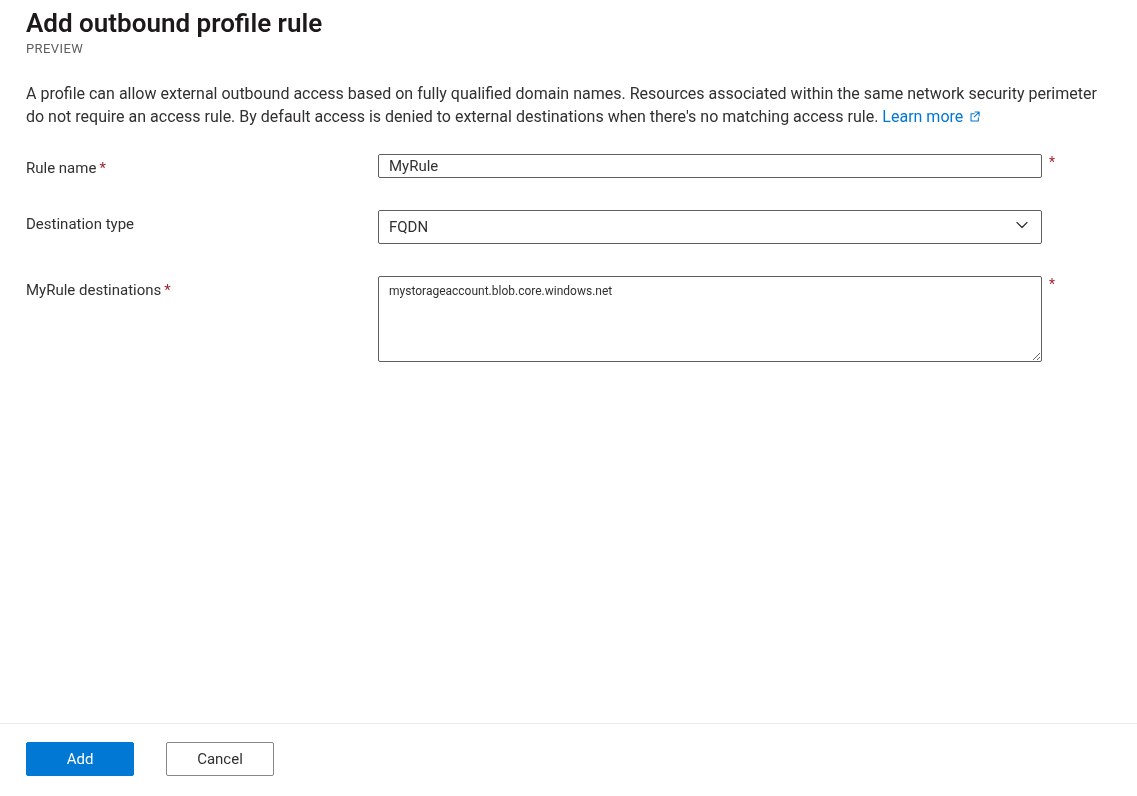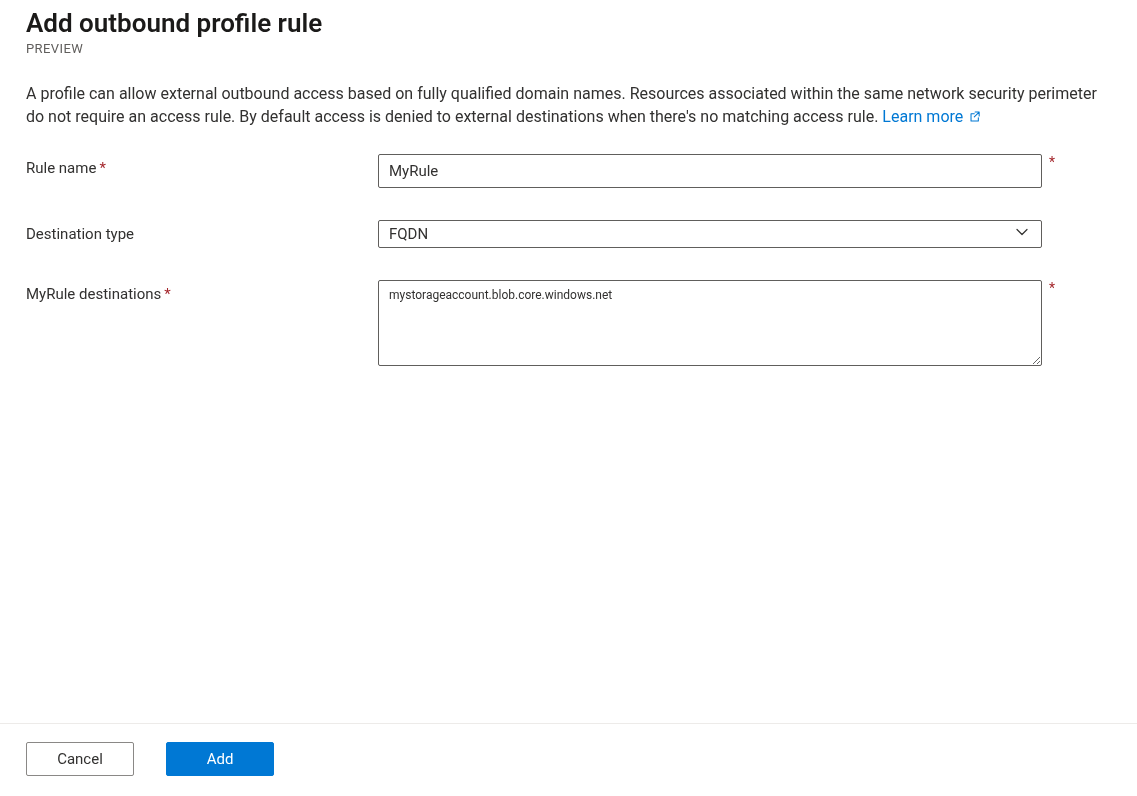--- a/index.html
+++ b/index.html
@@ -72,34 +72,34 @@
     }
     .field-required-marker {
       position: absolute;
       right: -13px;
       top: 0px;
       color: #a4262c;
       font-size: 14px;
     }
     .text-input {
       width: 100%;
-      height: 34px;
+      height: 24px;
       border: 1px solid #605e5c;
       border-radius: 2px;
       padding: 0 10px;
       font-size: 15px;
       font-family: inherit;
       color: #323130;
       outline: none;
       background: #ffffff;
     }
     .select-wrap {
       position: relative;
       width: 100%;
-      height: 28px;
+      height: 34px;
       border: 1px solid #605e5c;
       border-radius: 2px;
       background: #ffffff;
       display: flex;
       align-items: center;
       padding: 0 10px;
       cursor: pointer;
       font-size: 15px;
     }
     .select-chevron {
@@ -209,15 +209,15 @@
       <div class="form-control-col">
         <textarea class="textarea-input" style="">mystorageaccount.blob.core.windows.net</textarea>
         <span class="field-required-marker">*</span>
       </div>
     </div>
 
   </div>
 </div>
 
 <div class="footer">
+  <button class="btn btn-primary">Add</button>
   <button class="btn btn-secondary">Cancel</button>
-  <button class="btn btn-primary">Add</button>
 </div>
 
 </body></html>

